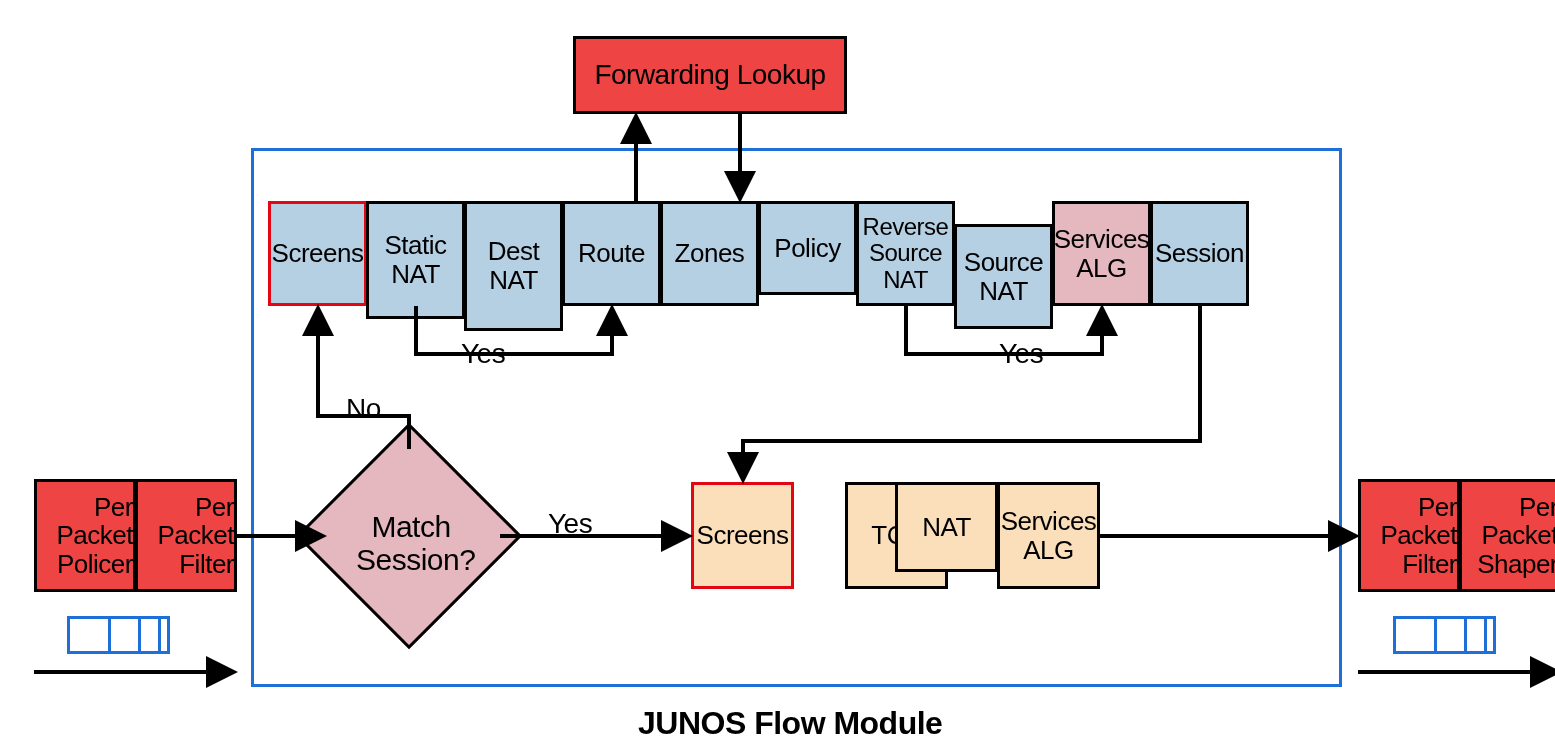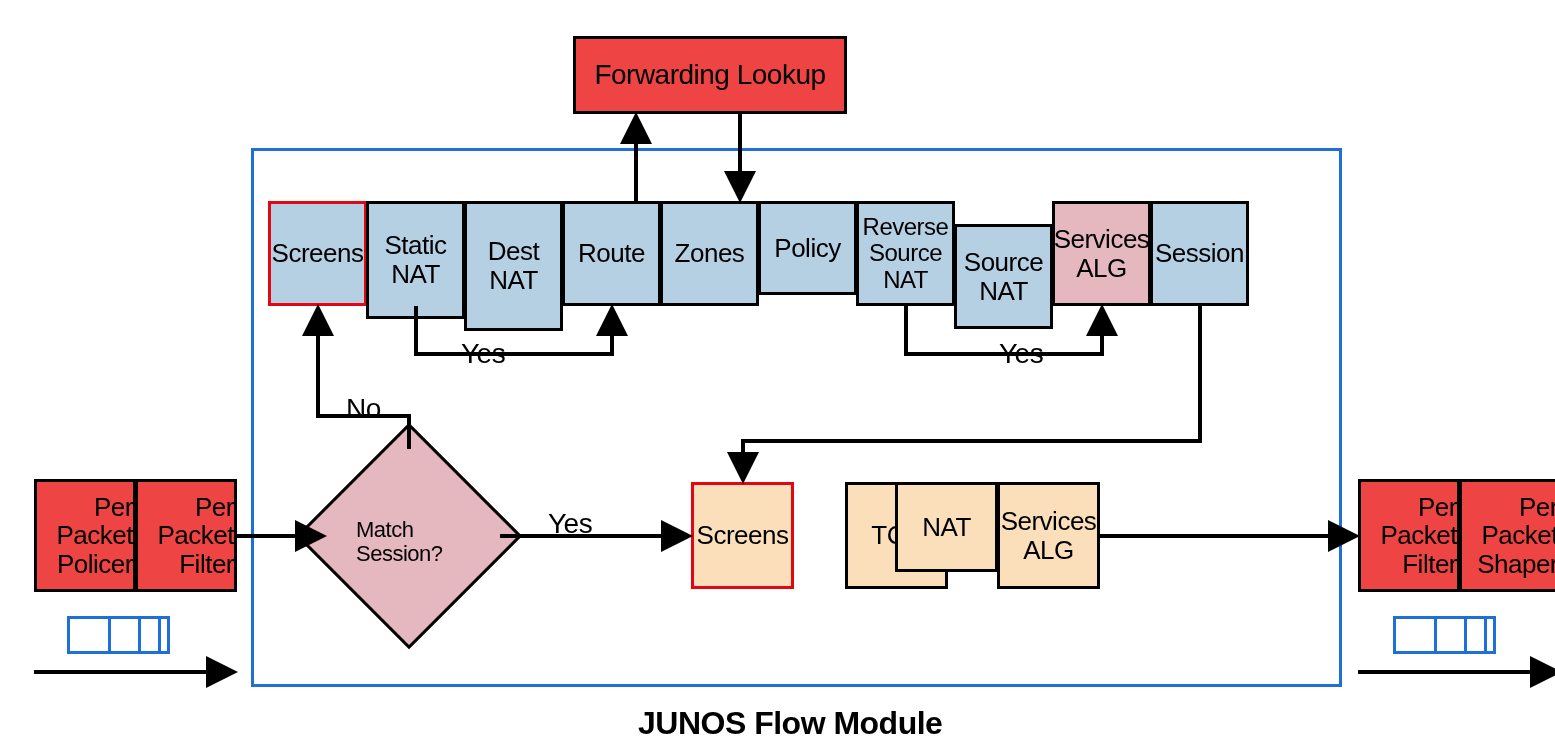--- a/index.html
+++ b/index.html
@@ -49,24 +49,23 @@
   position: absolute;
   width: 160px;
   height: 160px;
   transform: rotate(45deg);
   border: 3px solid #000;
   background: #e5b8c0;
   box-sizing: border-box;
 }
 .diamond-text {
   position: absolute;
-  text-align: left;
-  font-size: 22px;
+  text-align: center;
+  font-size: 30px;
   line-height: 1.1;
-  margin-top: 8px;
 }
 .small-row {
   position: absolute;
   display: flex;
 }
 .small-cell {
   border: 3px solid #1f6fd9;
   height: 38px;
   box-sizing: border-box;
 }

